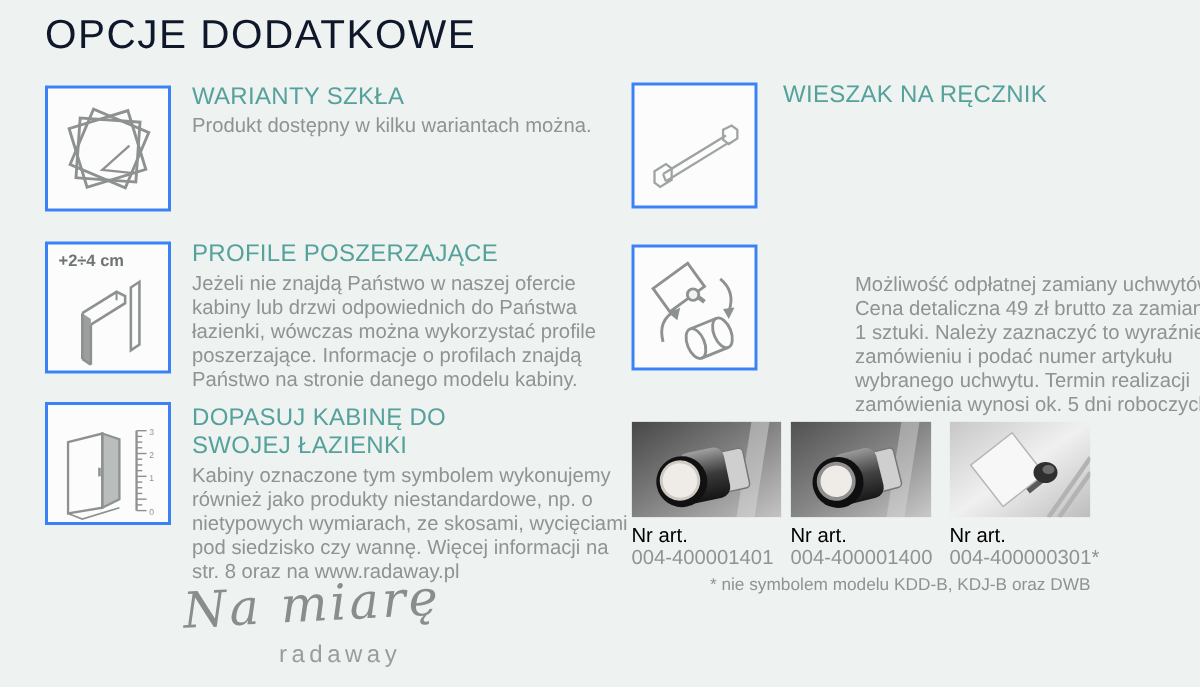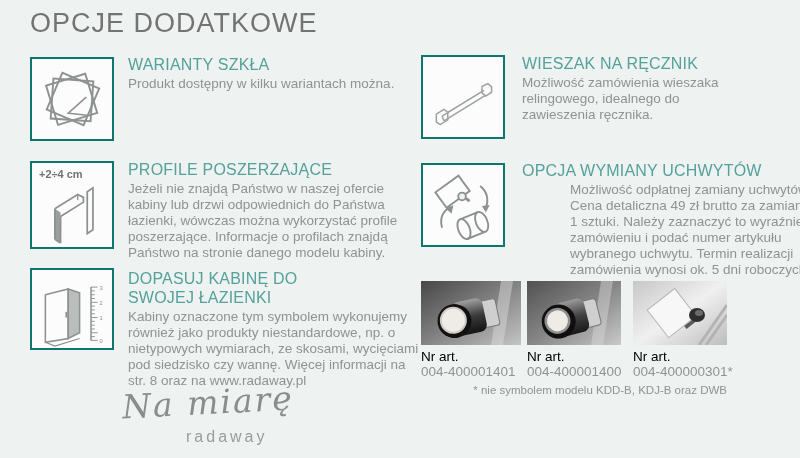--- a/index.html
+++ b/index.html
@@ -5,25 +5,25 @@
   html,body{margin:0;padding:0;}
   body{
     width:800px;height:458px;
     background:#eef2f1;
     font-family:"Liberation Sans", sans-serif;
     overflow:hidden;
   }
   .page{position:relative;width:800px;height:458px;background:#eef2f1;}
   .page-title{
     position:absolute;left:30px;top:8px;
-    font-size:27px;letter-spacing:1px;color:#737373;font-weight:400;
+    font-size:27px;letter-spacing:1px;color:#0f172a;font-weight:400;
   }
   .icon-box{
     position:absolute;width:84px;height:84px;
-    background:#fbfcfb;border:2px solid #0f766e;box-sizing:border-box;
+    background:#fbfcfb;border:2px solid #3b82f6;box-sizing:border-box;
   }
   .icon-box svg{display:block;width:100%;height:100%;}
   .icon-label{
     position:absolute;left:7px;top:5px;
     font-size:11px;font-weight:bold;color:#6f7472;letter-spacing:0px;white-space:nowrap;
   }
   .sec-heading{
     position:absolute;
     font-size:16px;color:#55a19b;font-weight:400;letter-spacing:0.2px;
     line-height:19px;
@@ -131,41 +131,39 @@
     <svg viewBox="0 0 84 84">
       <g fill="none" stroke="#9fa3a1" stroke-width="1.6">
         <path d="M20 62 L64 35 M22 67 L66 40 M20 62 L22 67"></path>
         <polygon points="14,60 22,55 26,58 26,66 18,71 14,68"></polygon>
         <polygon points="62,31 68,28 72,31 72,37 66,41 62,38"></polygon>
         <path d="M26 58 L64 35" stroke-width="1"></path>
       </g>
     </svg>
   </div>
   <div class="sec-heading" style="left:522px;top:54px;">WIESZAK NA RĘCZNIK</div>
-  <div class="sec-body" style="left:522px;top:75px;width:232px;">Możliwość zamówienia wieszaka relingowego, idealnego do zawieszenia ręcznika.</div>
 
   <div class="icon-box" style="left:421px;top:163px;">
     <svg viewBox="0 0 84 84">
       <g fill="none" stroke="#8d918f" stroke-width="2">
         <rect x="16" y="18" width="30" height="20" transform="rotate(-36 31 28)"></rect>
         <circle cx="41" cy="33" r="4" fill="#eef2f1"></circle>
         <path d="M45 35 L49 38" stroke-width="3"></path>
         <g transform="rotate(-22 56 62)">
           <path d="M42 51 L62 51 M42 73 L62 73"></path>
           <ellipse cx="42" cy="62" rx="6" ry="11"></ellipse>
           <ellipse cx="62" cy="62" rx="6" ry="11"></ellipse>
         </g>
         <path d="M60 22 q11 9 6 23" stroke-width="2"></path>
         <polygon points="62,43 70,42 66,50" fill="#8d918f" stroke="none"></polygon>
         <path d="M20 66 q-4 -15 9 -22" stroke-width="2"></path>
         <polygon points="24,46 32,42 30,51" fill="#8d918f" stroke="none"></polygon>
       </g>
     </svg>
   </div>
-  <div class="sec-heading" style="left:522px;top:161px;">OPCJA WYMIANY UCHWYTÓW</div>
   <div class="sec-body" style="left:522px;top:182px;width:248px;margin-left:48px;">Możliwość odpłatnej zamiany uchwytów. Cena detaliczna 49 zł brutto za zamianę 1 sztuki. Należy zaznaczyć to wyraźnie w zamówieniu i podać numer artykułu wybranego uchwytu. Termin realizacji zamówienia wynosi ok. 5 dni roboczych.</div>
 
   <div class="photo" style="left:421px;top:281px;width:100px;">
     <svg viewBox="0 0 100 64" width="100" height="64">
       <defs>
         <linearGradient id="pbg1" x1="0" y1="0" x2="1" y2="1">
           <stop offset="0" stop-color="#474747"></stop>
             <stop offset="0.45" stop-color="#7c7c7c"></stop>
             <stop offset="1" stop-color="#c4c4c4"></stop>
         </linearGradient>

